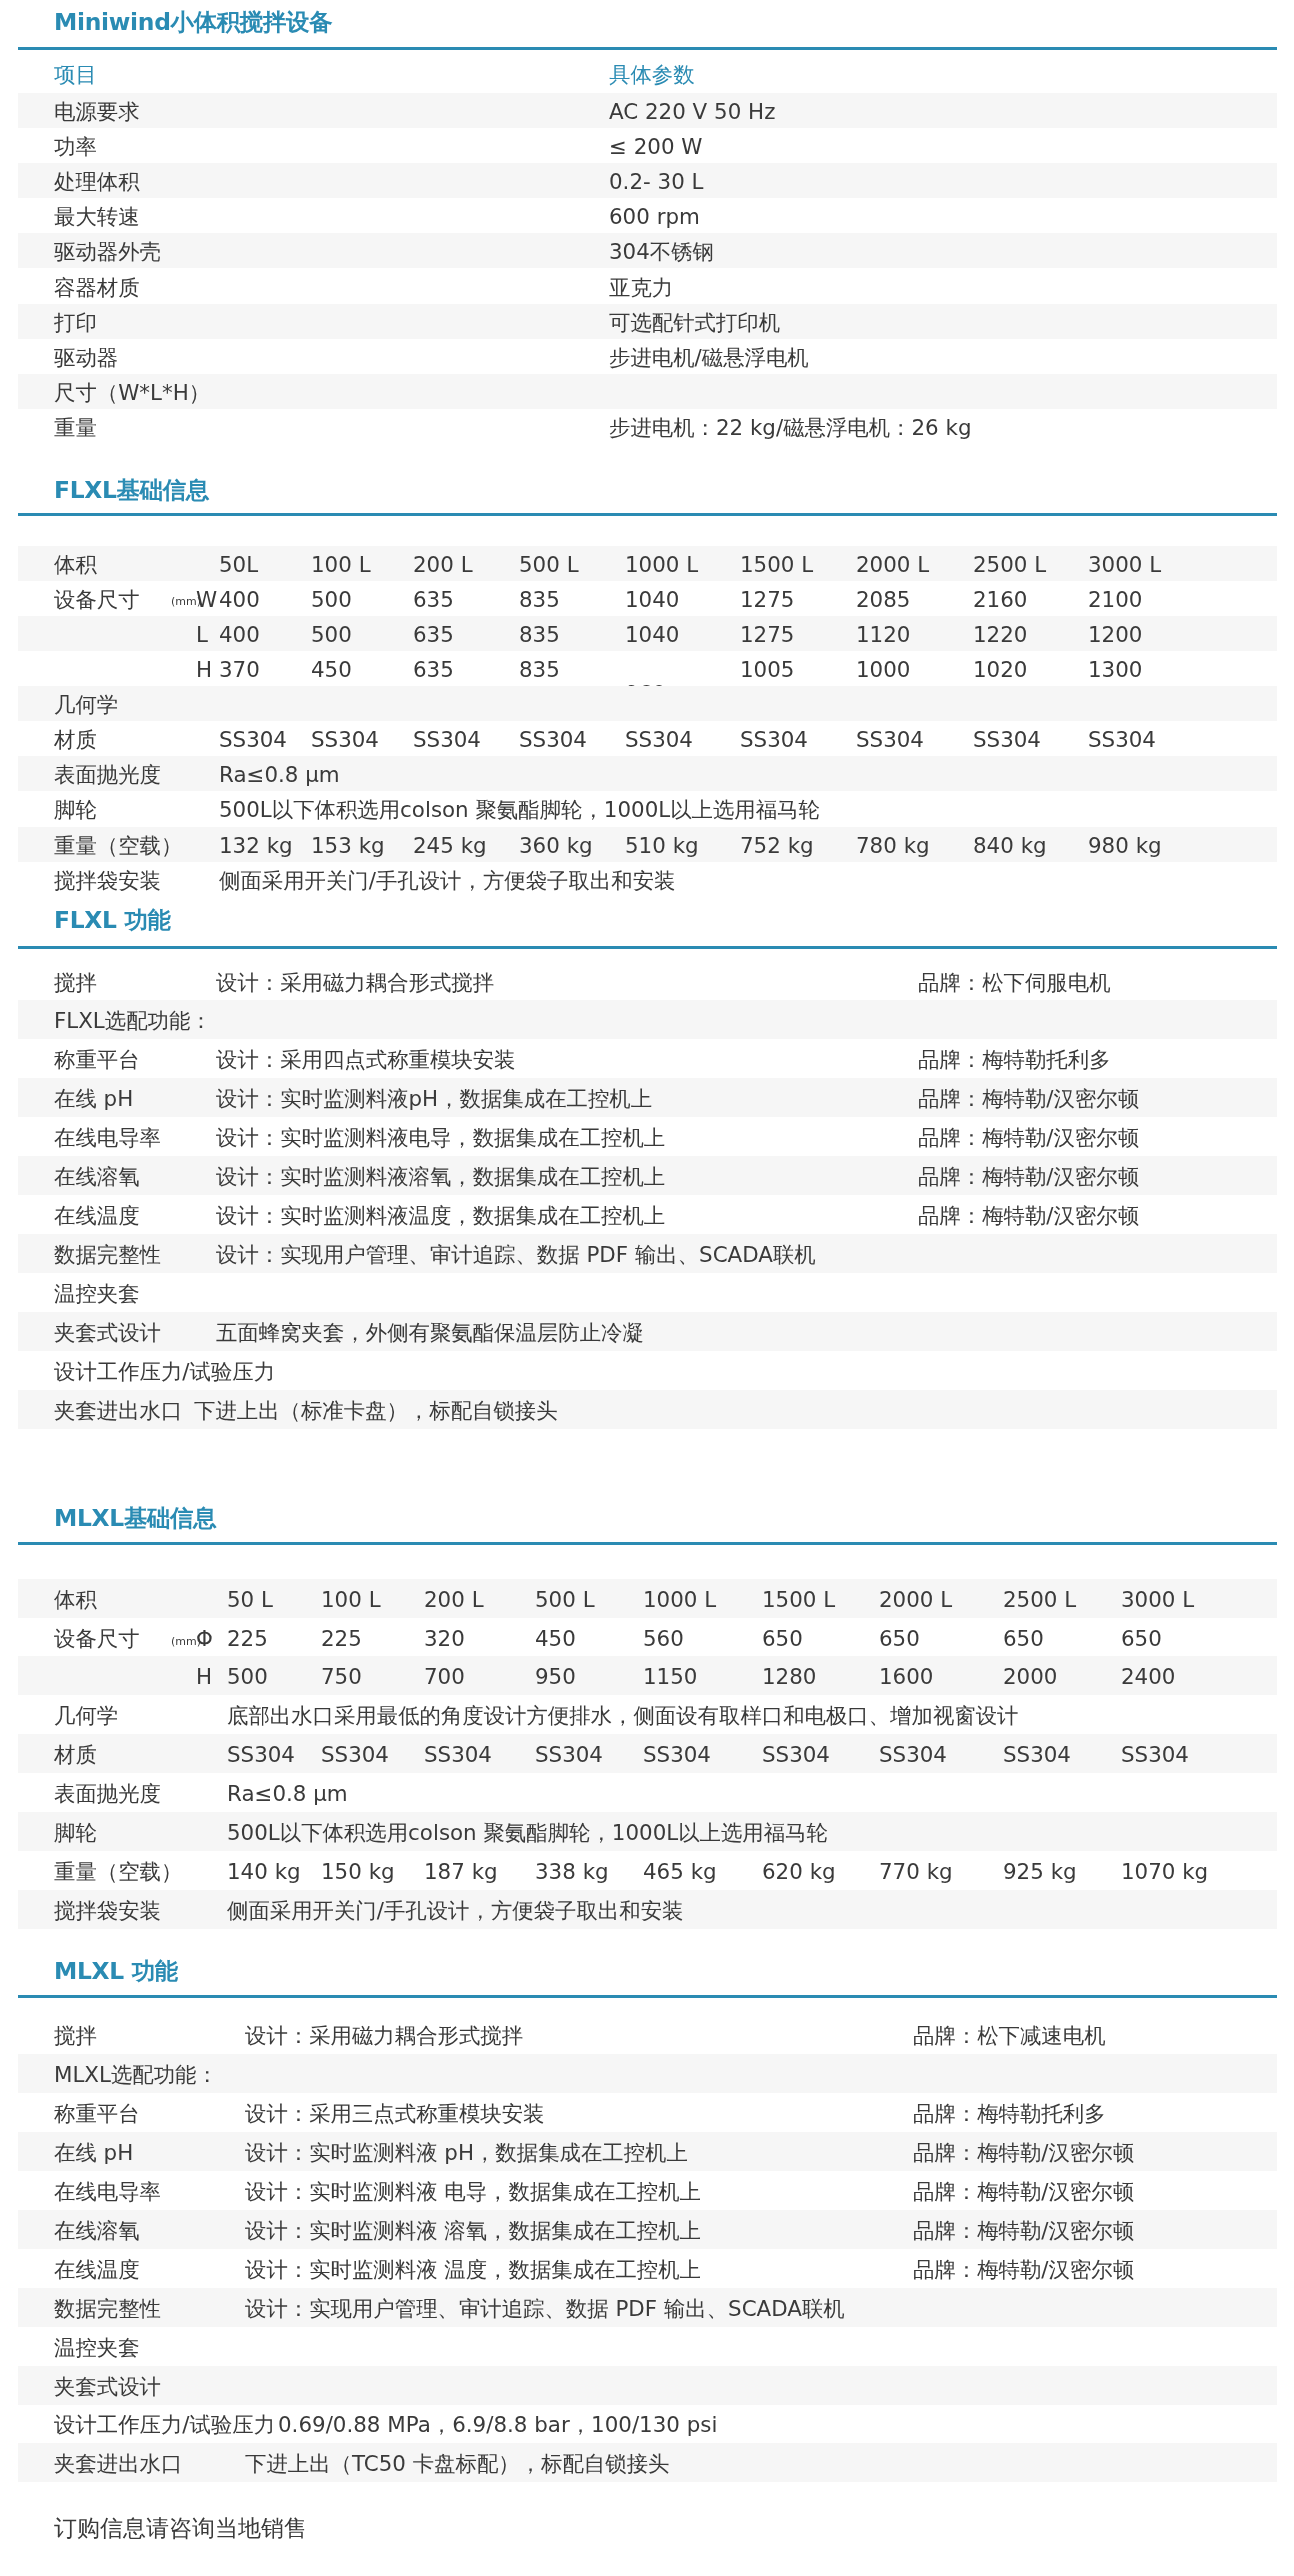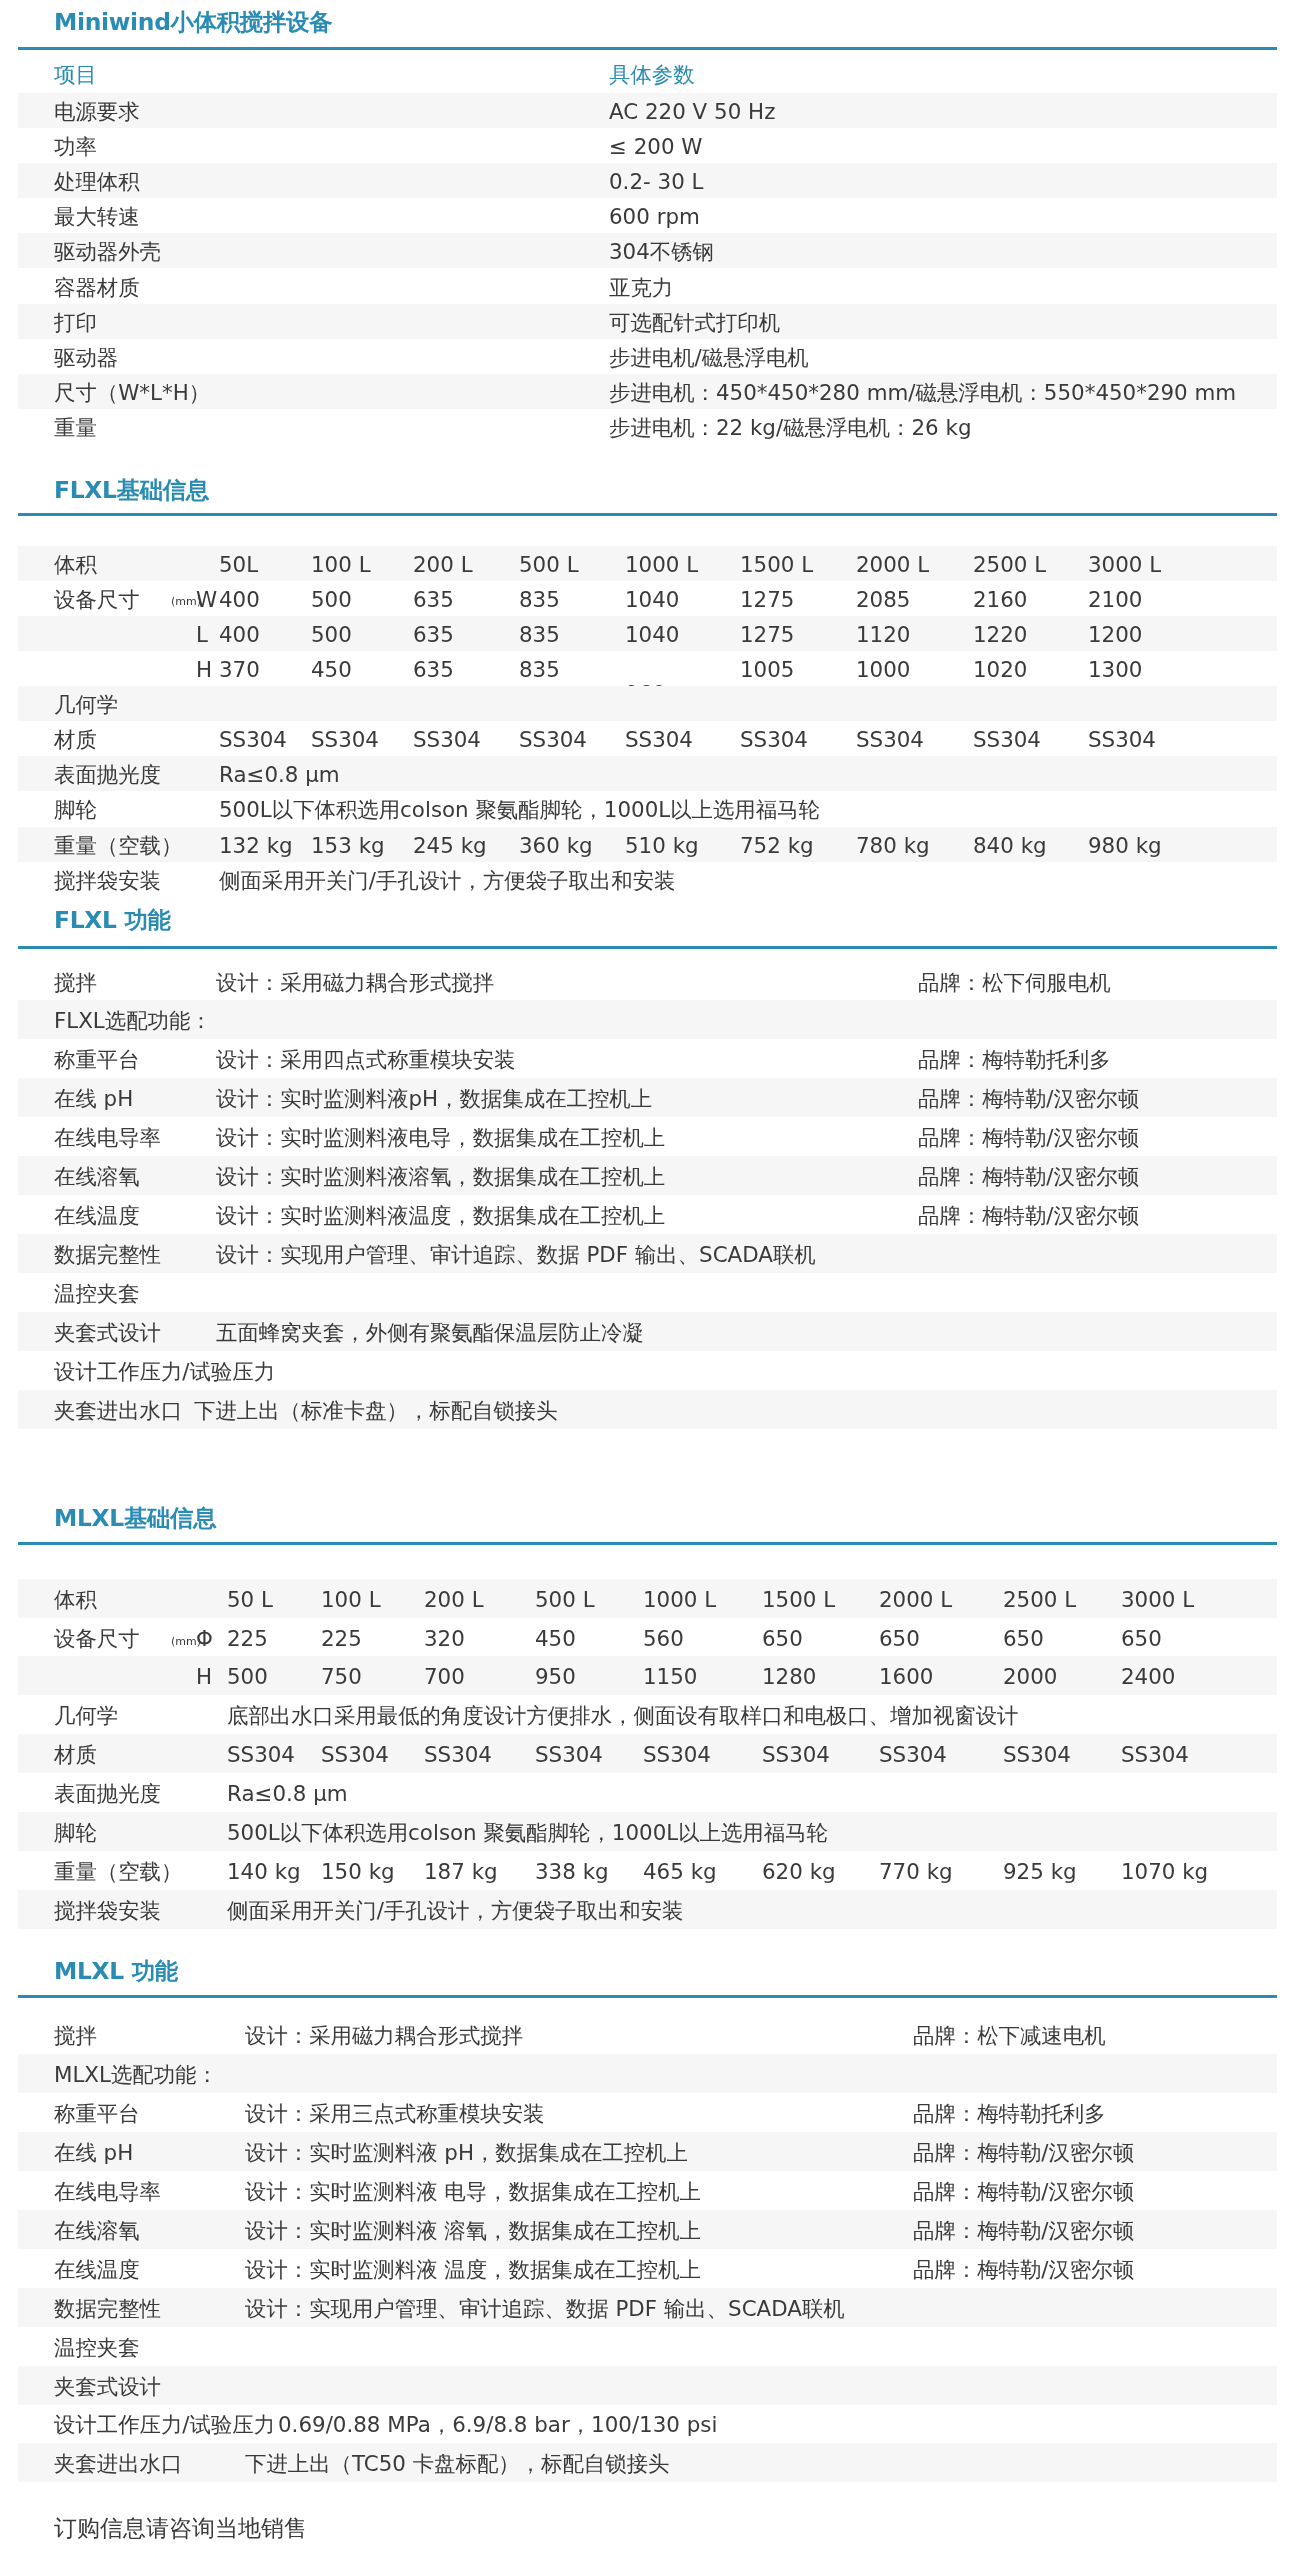--- a/index.html
+++ b/index.html
@@ -53,21 +53,20 @@
     <div class="row shade" style="top: 304px; height: 35px;">
       <span class="cell" style="left: 36px;">打印</span>
       <span class="cell" style="left: 591px;">可选配针式打印机</span>
     </div>
     <div class="row" style="top: 339px; height: 35px;">
       <span class="cell" style="left: 36px;">驱动器</span>
       <span class="cell" style="left: 591px;">步进电机/磁悬浮电机</span>
     </div>
     <div class="row shade" style="top: 374px; height: 35px;">
       <span class="cell" style="left: 36px;">尺寸（W*L*H）</span>
-      <span class="cell" style="left: 591px;">步进电机：450*450*280 mm/磁悬浮电机：550*450*290 mm</span>
     </div>
     <div class="row" style="top: 409px; height: 35px;">
       <span class="cell" style="left: 36px;">重量</span>
       <span class="cell" style="left: 591px;">步进电机：22 kg/磁悬浮电机：26 kg</span>
     </div>
   </div>
 
 <div class="section-title" style="top:474px;">FLXL基础信息</div>
 <div class="rule" style="top:513px;"></div>
 <div id="flxl-basic">

